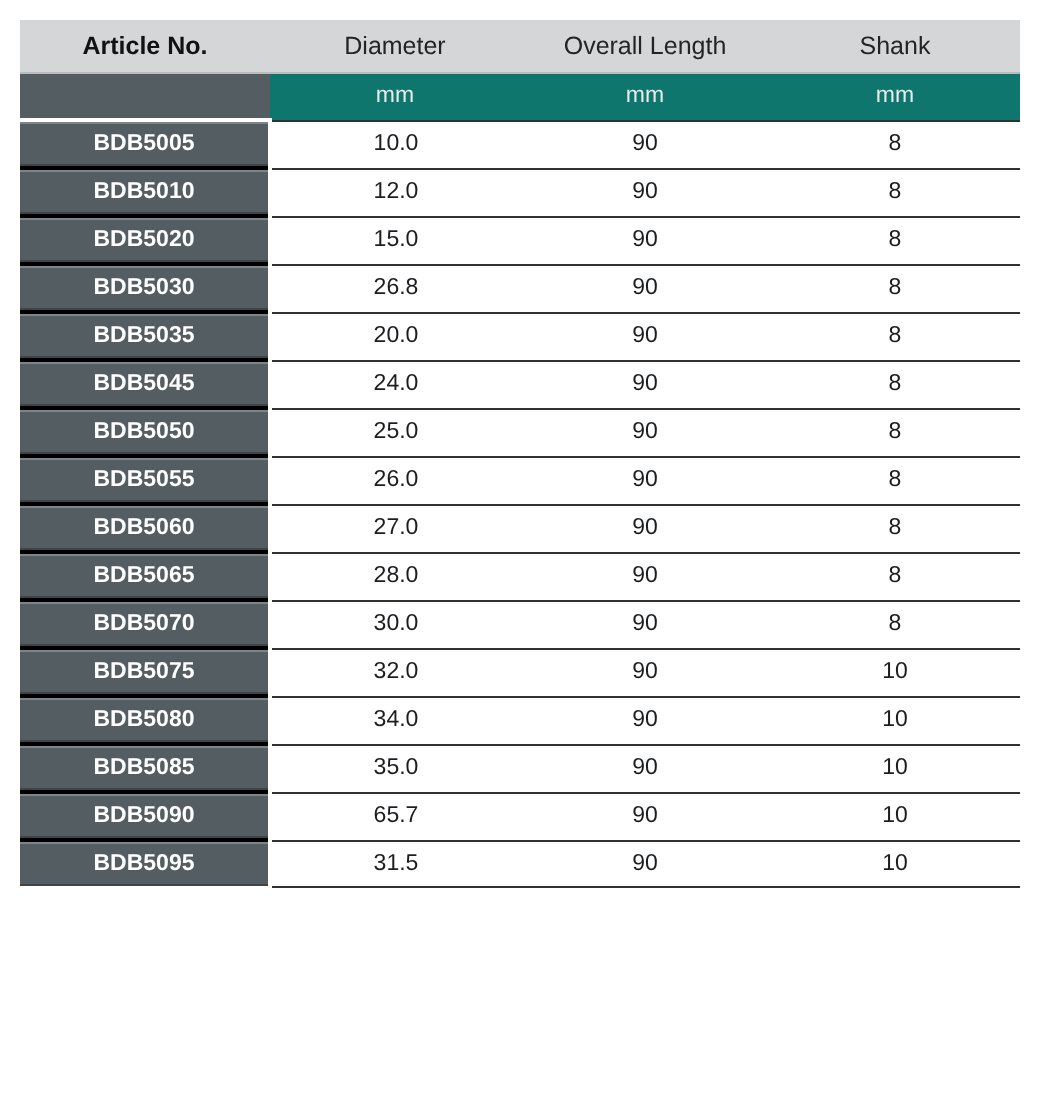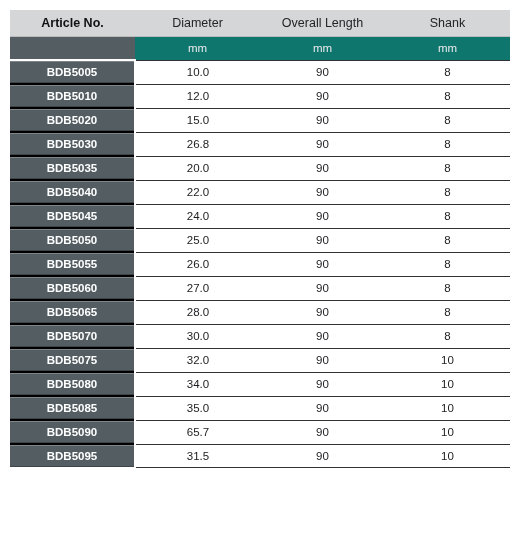--- a/index.html
+++ b/index.html
@@ -147,26 +147,20 @@
           <td class="cell-length">90</td>
           <td class="cell-shank">8</td>
         </tr>
         <tr class="data-row">
           <td class="cell-article">BDB5035</td>
           <td class="cell-diameter">20.0</td>
           <td class="cell-length">90</td>
           <td class="cell-shank">8</td>
         </tr>
         <tr class="data-row">
-          <td class="cell-article">BDB5040</td>
-          <td class="cell-diameter">22.0</td>
-          <td class="cell-length">90</td>
-          <td class="cell-shank">8</td>
-        </tr>
-        <tr class="data-row">
           <td class="cell-article">BDB5045</td>
           <td class="cell-diameter">24.0</td>
           <td class="cell-length">90</td>
           <td class="cell-shank">8</td>
         </tr>
         <tr class="data-row">
           <td class="cell-article">BDB5050</td>
           <td class="cell-diameter">25.0</td>
           <td class="cell-length">90</td>
           <td class="cell-shank">8</td>

